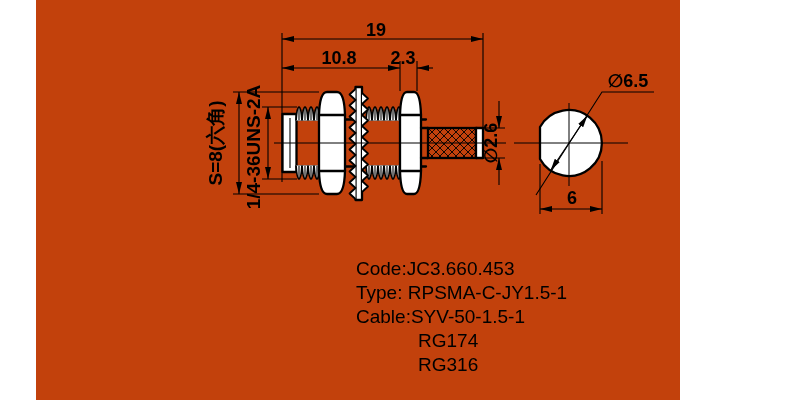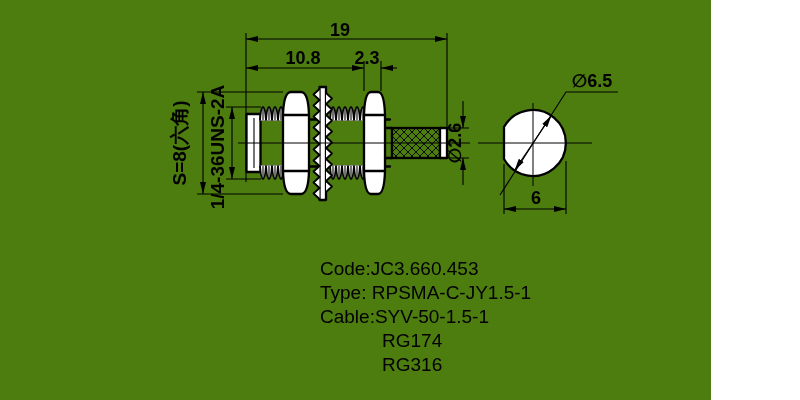--- a/index.html
+++ b/index.html
@@ -1,16 +1,16 @@
 <!DOCTYPE html>
 <html><head>
 <meta charset="utf-8">
 <style>
   html,body{margin:0;padding:0;background:#ffffff;}
-  .canvas{position:relative;width:711px;height:400px;background:#4d7c0f;overflow:hidden;}
+  .canvas{position:relative;width:644px;height:400px;background:#c2410c;overflow:hidden;margin-left:36px;}
   svg{display:block;}
   .dim{font:bold 18px "Liberation Sans","DejaVu Sans",sans-serif;fill:#000;}
   .dimv{font:bold 19px "Liberation Sans","DejaVu Sans",sans-serif;fill:#000;}
   .note{font:19px "Liberation Sans","DejaVu Sans",sans-serif;fill:#000;}
   .thick{stroke:#000;stroke-width:2.3;fill:none;stroke-linejoin:round;stroke-linecap:round;}
   .thickf{stroke:#000;stroke-width:2.3;fill:#fff;stroke-linejoin:round;}
   .mid{stroke:#000;stroke-width:1.8;fill:#fff;stroke-linejoin:round;}
   .thin{stroke:#000;stroke-width:1.1;fill:none;}
   .hair{stroke:#000;stroke-width:1;fill:none;}
 </style>

